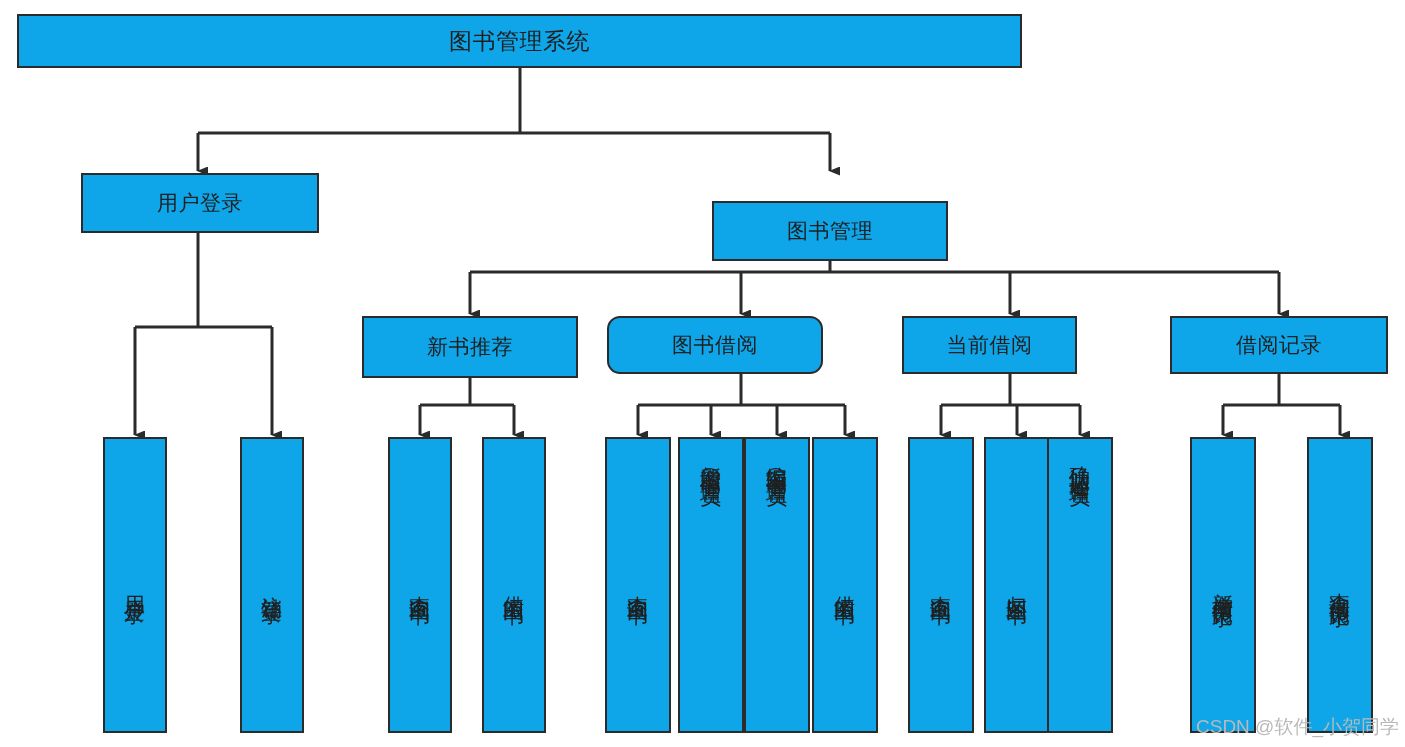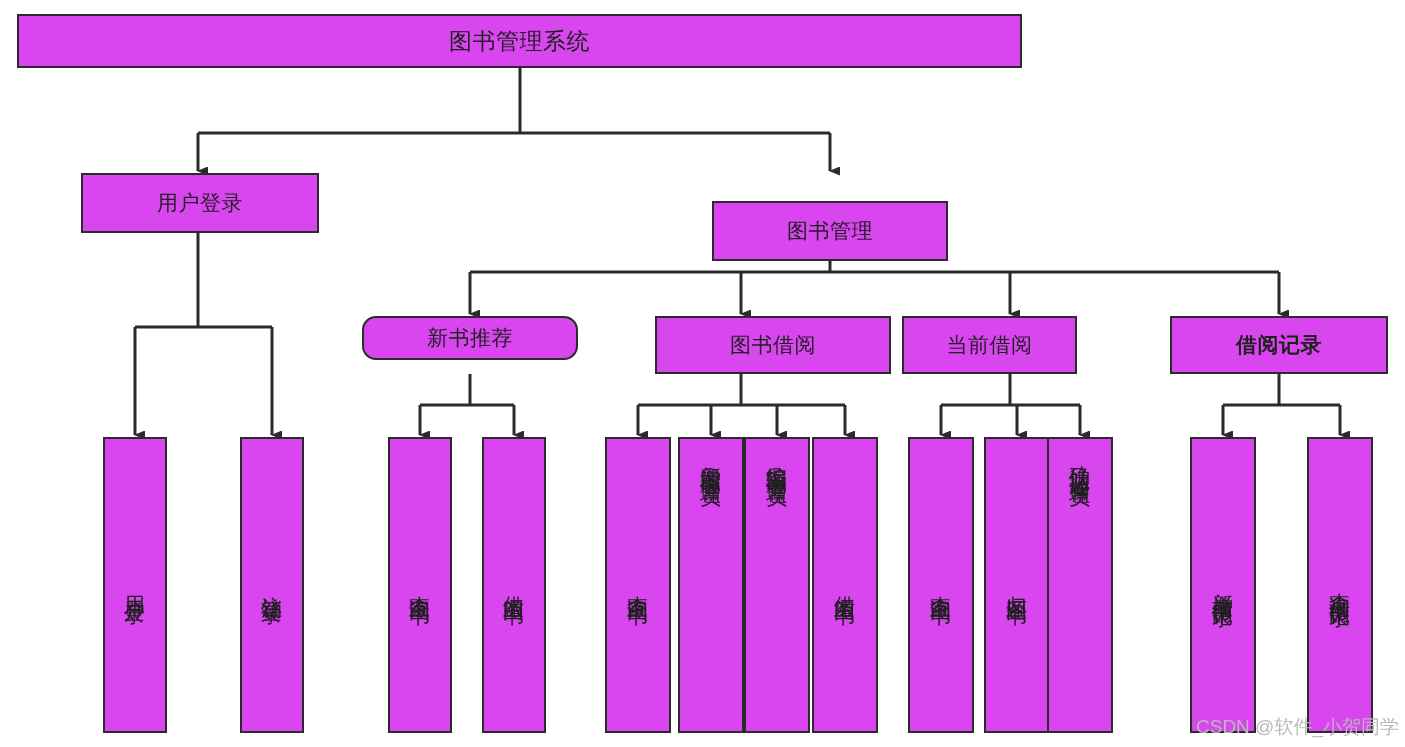--- a/index.html
+++ b/index.html
@@ -14,21 +14,21 @@
     position: relative;
     width: 1405px;
     height: 747px;
     background: #ffffff;
     overflow: hidden;
   }
   .node {
     position: absolute;
     box-sizing: border-box;
     border: 2px solid #2b2b2b;
-    background: #d946ef;
+    background: #0ea5e9;
     display: flex;
     align-items: center;
     justify-content: center;
     color: #222222;
   }
   .node-label {
     text-align: center;
     line-height: 1.22;
     color: #1f1f1f;
     letter-spacing: 0.5px;
@@ -123,30 +123,30 @@
 
   <div id="level1-container">
       <div class="node level1" style="left: 81px; top: 173px; width: 238px; height: 60px;">
         <span class="node-label">用户登录</span>
       </div>
       <div class="node level1" style="left: 712px; top: 173px; width: 236px; height: 60px; margin-top: 28px;">
         <span class="node-label">图书管理</span>
       </div>
     </div>
   <div id="level2-container">
-      <div class="node level2" style="left: 362px; top: 316px; width: 216px; height: 44px; border-radius: 14px;">
+      <div class="node level2" style="left: 362px; top: 316px; width: 216px; height: 62px;">
         <span class="node-label">新书推荐</span>
       </div>
-      <div class="node level2" style="left: 655px; top: 316px; width: 236px; height: 58px;">
+      <div class="node level2" style="left: 607px; top: 316px; width: 216px; height: 58px; border-radius: 13px;">
         <span class="node-label">图书借阅</span>
       </div>
       <div class="node level2" style="left: 902px; top: 316px; width: 175px; height: 58px;">
         <span class="node-label">当前借阅</span>
       </div>
-      <div class="node level2" style="left: 1170px; top: 316px; width: 218px; height: 58px; font-weight: bold;">
+      <div class="node level2" style="left: 1170px; top: 316px; width: 218px; height: 58px;">
         <span class="node-label">借阅记录</span>
       </div>
     </div>
   <div id="leaves-container">
       <div class="node leaf centered" style="left: 103px; top: 437px; width: 64px; height: 296px;">
         <span class="node-label">用户登录</span>
       </div>
       <div class="node leaf centered" style="left: 240px; top: 437px; width: 64px; height: 296px;">
         <span class="node-label">注销登录</span>
       </div>

